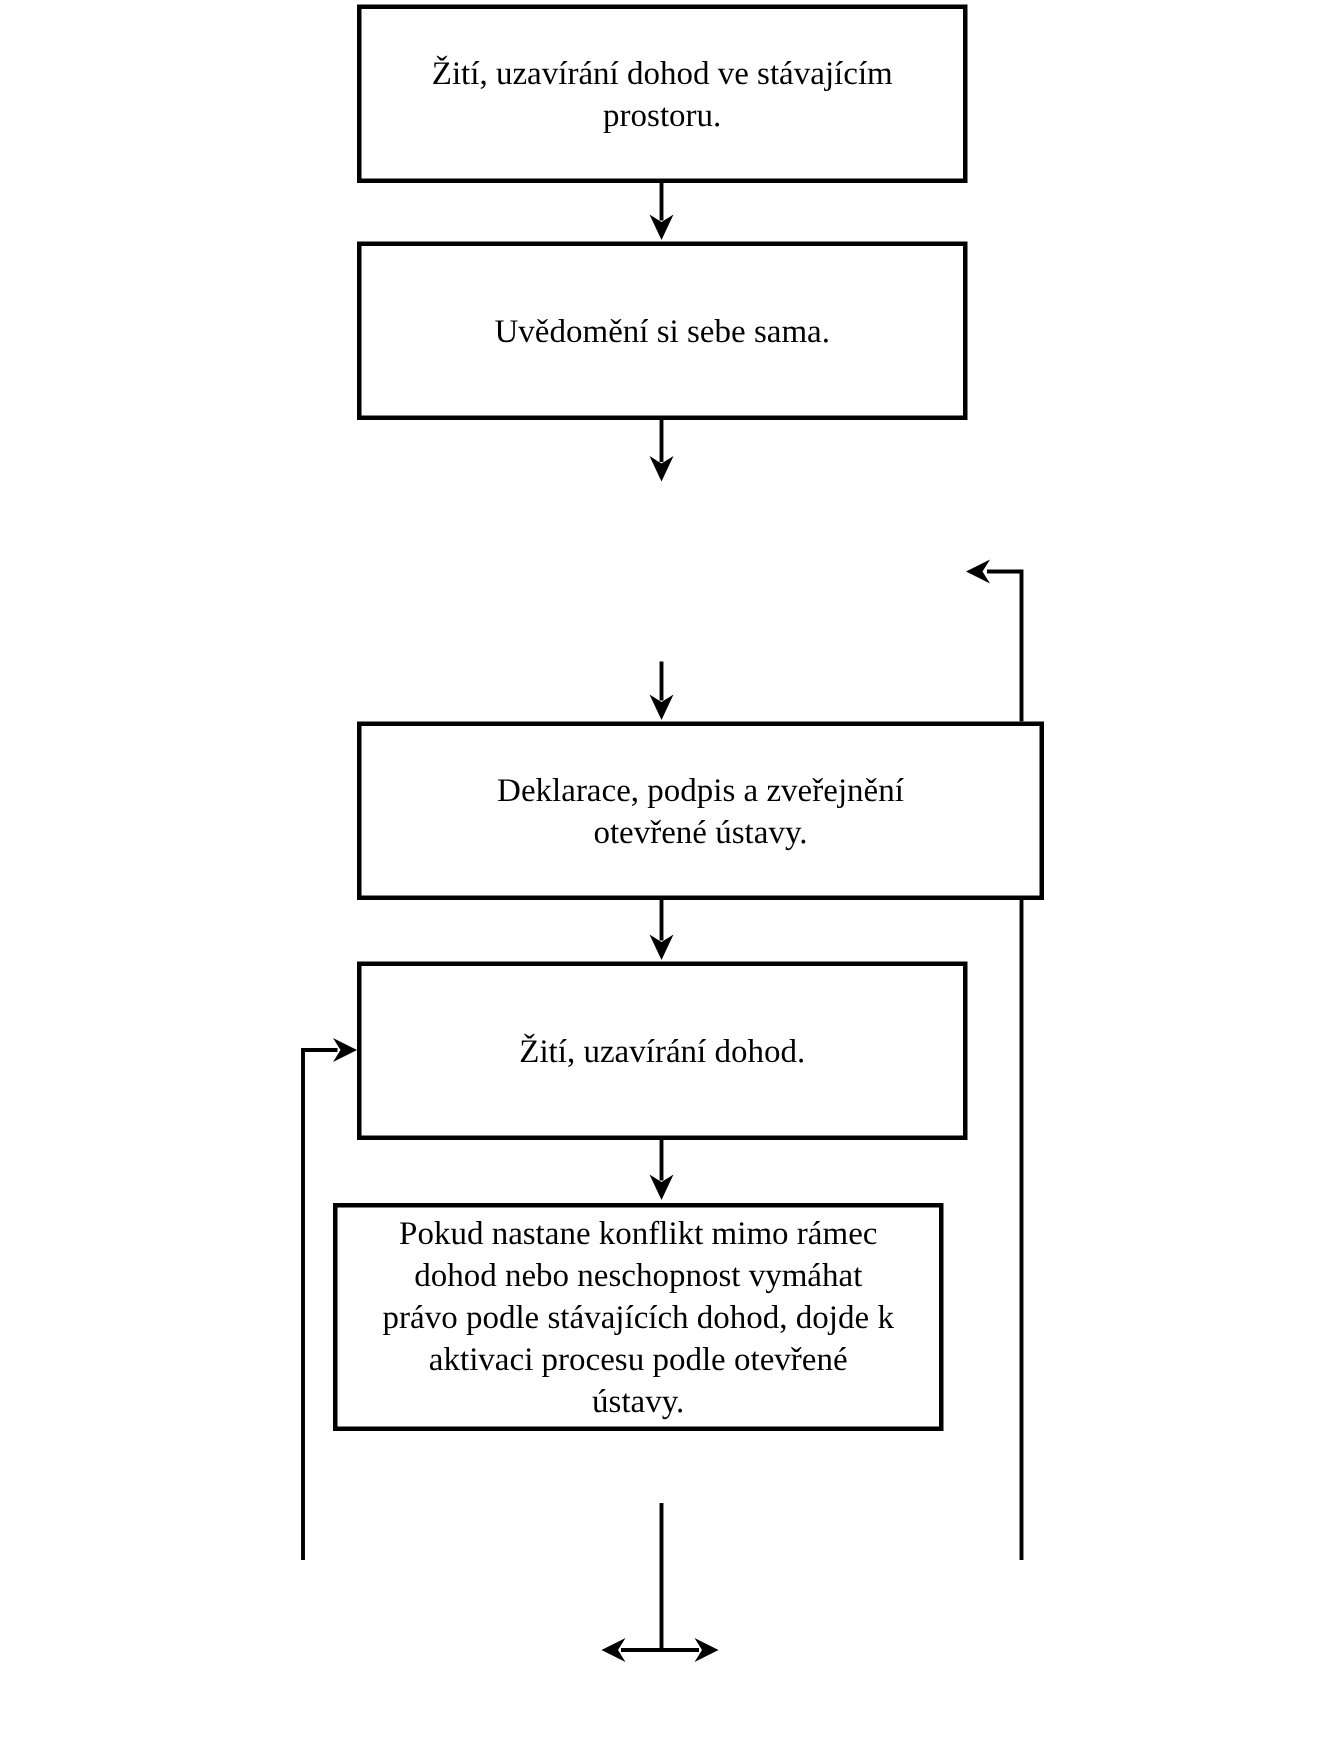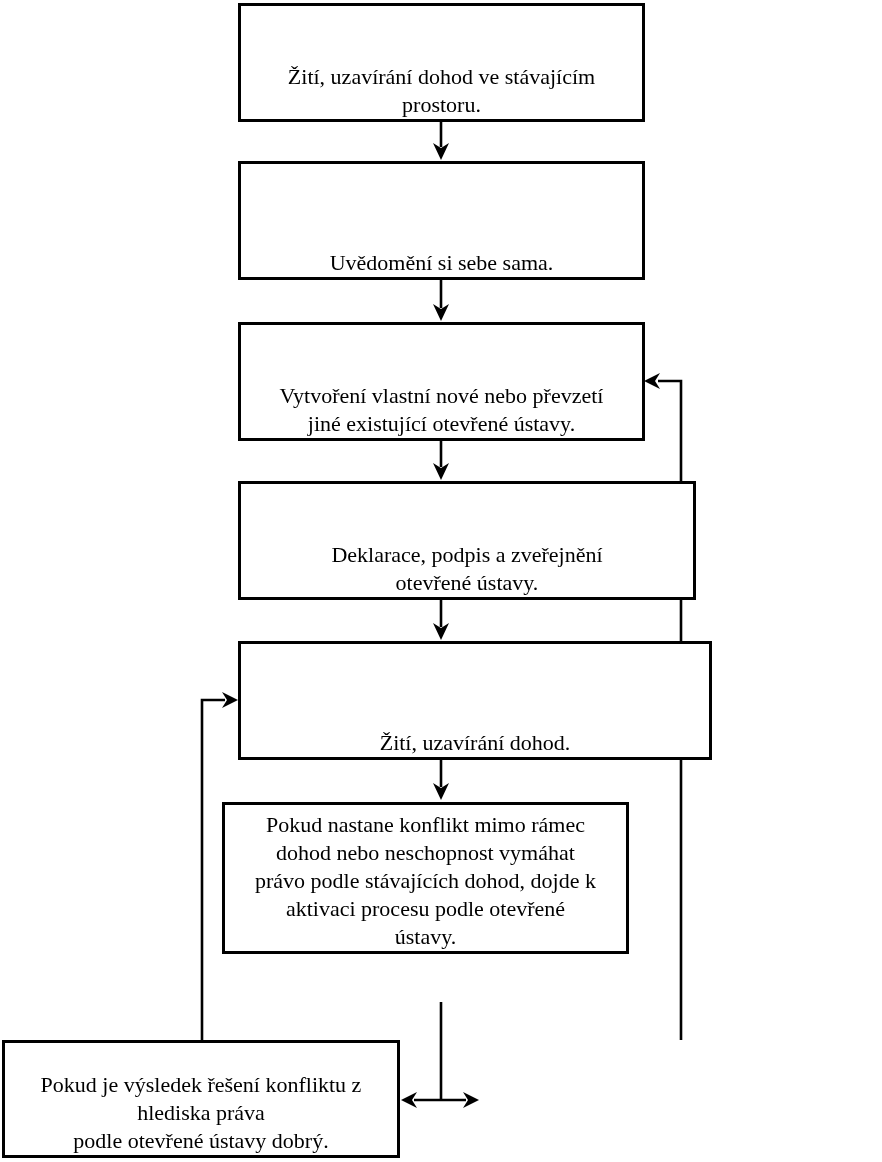--- a/index.html
+++ b/index.html
@@ -22,36 +22,36 @@
     top: 0;
     width: 882px;
     height: 1162px;
   }
   .node {
     position: absolute;
     box-sizing: border-box;
     border: 3px solid #000000;
     background: #ffffff;
     display: flex;
-    align-items: flex-end;
+    align-items: center;
     justify-content: center;
     text-align: center;
   }
   .node-text {
     white-space: pre-line;
     font-size: 22px;
     line-height: 28px;
     padding: 0 8px;
   }
   
   .n1 { left: 238px; top: 3px;    width: 407px; height: 119px; }
   .n2 { left: 238px; top: 161px;  width: 407px; height: 119px; }
   .n3 { left: 238px; top: 322px;  width: 407px; height: 119px; }
   .n4 { left: 238px; top: 481px;  width: 458px; height: 119px; }
-  .n5 { left: 238px; top: 641px;  width: 474px; height: 119px; }
+  .n5 { left: 238px; top: 641px;  width: 407px; height: 119px; }
   .n6 { left: 222px; top: 802px;  width: 407px; height: 152px; }
   
   .n7 { left: 2px;   top: 1040px; width: 398px; height: 118px; }
   .n8 { left: 480px; top: 1040px; width: 392px; height: 118px; }
 </style>
 </head>
 <body>
 
 <div class="canvas">
 
@@ -87,42 +87,33 @@
 
   <div class="node n1">
     <div class="node-text">Žití, uzavírání dohod ve stávajícím
 prostoru.</div>
   </div>
 
   <div class="node n2">
     <div class="node-text">Uvědomění si sebe sama.</div>
   </div>
 
-  <div class="node n3">
-    <div class="node-text">Vytvoření vlastní nové nebo převzetí
-jiné existující otevřené ústavy.</div>
-  </div>
 
   <div class="node n4">
     <div class="node-text">Deklarace, podpis a zveřejnění
 otevřené ústavy.</div>
   </div>
 
   <div class="node n5">
     <div class="node-text">Žití, uzavírání dohod.</div>
   </div>
 
   <div class="node n6">
     <div class="node-text">Pokud nastane konflikt mimo rámec
 dohod nebo neschopnost vymáhat
 právo podle stávajících dohod, dojde k
 aktivaci procesu podle otevřené
 ústavy.</div>
   </div>
 
-  <div class="node n7">
-    <div class="node-text">Pokud je výsledek řešení konfliktu z
-hlediska práva
-podle otevřené ústavy dobrý.</div>
-  </div>
 
 
 </div>
 
 </body></html>

